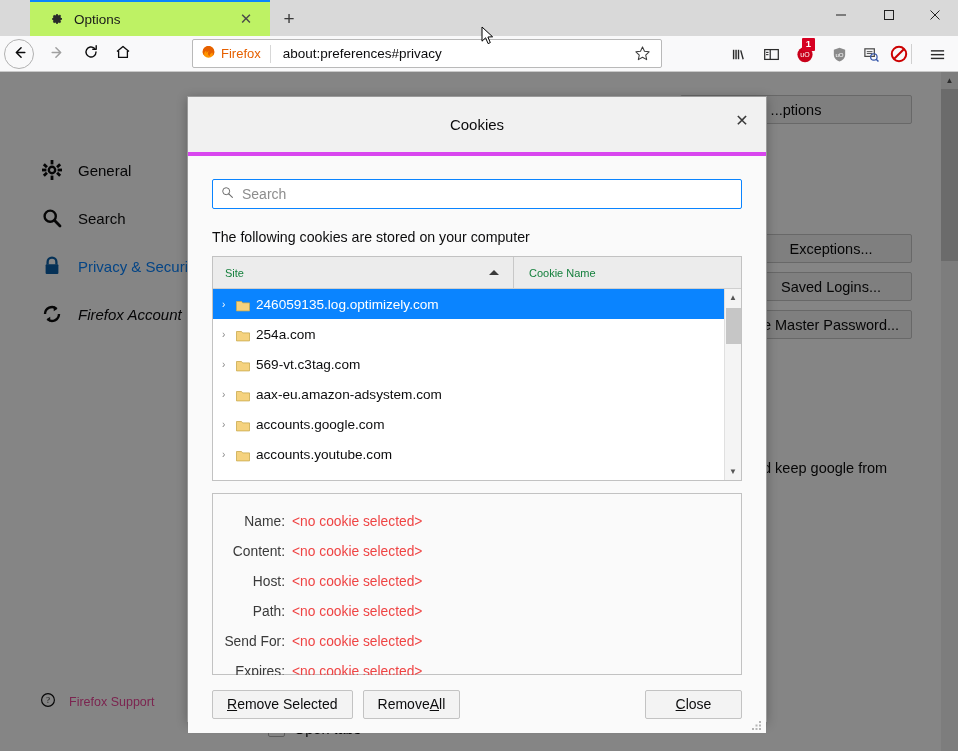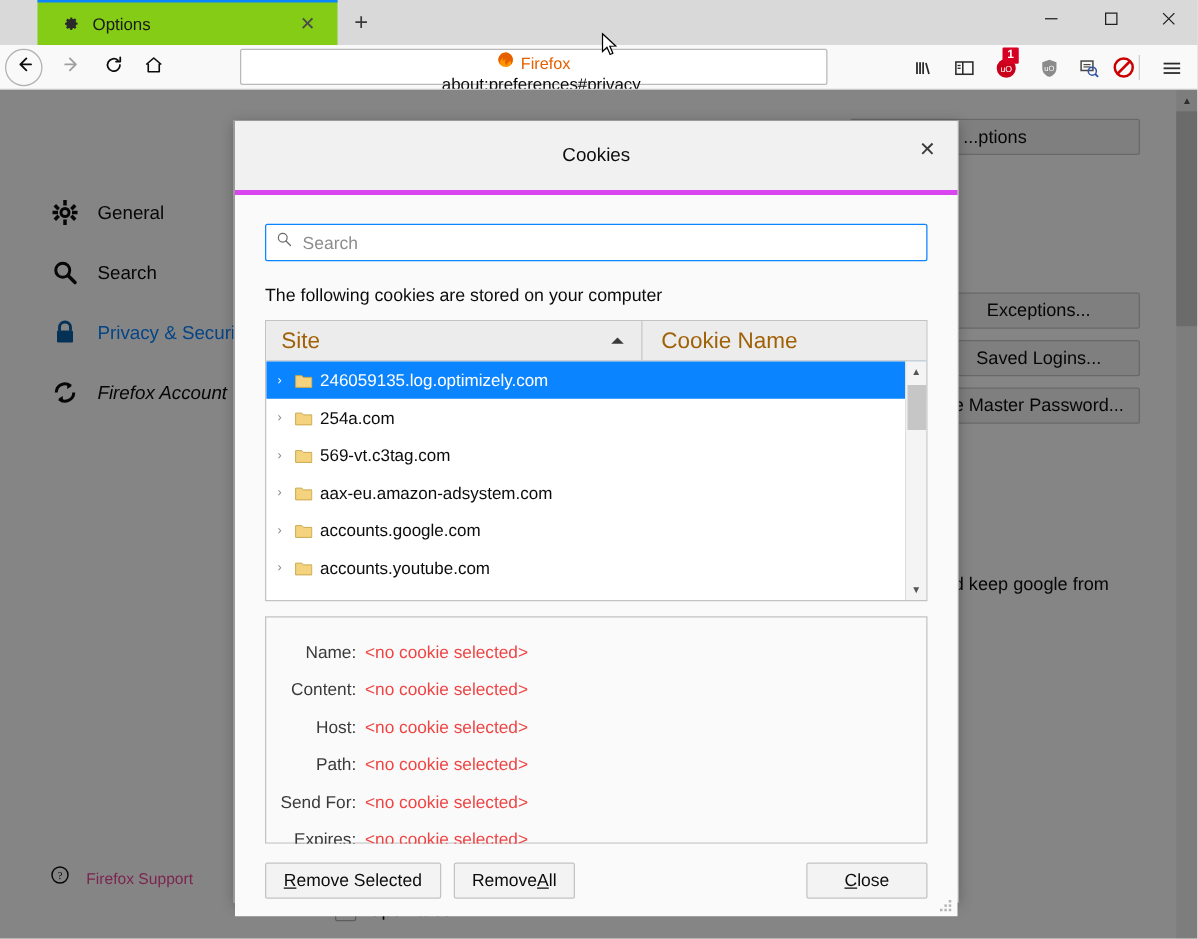--- a/index.html
+++ b/index.html
@@ -12,21 +12,21 @@
   #root { position: relative; width: 958px; height: 751px; }
 
   
   .titlebar {
     position: absolute; left:0; top:0; width:958px; height:36px;
     background:#e0e0e0;
   }
   .tab-strip-bg { position:absolute; left:0; top:0; width:958px; height:36px; background:#d9d9d9; }
   .tab {
     position:absolute; left:30px; top:0; width:240px; height:36px;
-    background:#84cc16; border-top:2px solid #0a84ff;
+    background:#bef264; border-top:2px solid #0a84ff;
     display:flex; align-items:center; padding:0 8px;
   }
   .tab-icon { width:16px; height:16px; margin-left:10px; margin-right:10px; flex:none; }
   .tab-title { font-size:13.5px; color:#1a1a1a; flex:1; white-space:nowrap; }
   .tab-close {
     width:24px; height:24px; display:flex; align-items:center; justify-content:center;
     font-size:15px; color:#4a4a4a; margin-right:4px;
   }
   .newtab {
     position:absolute; left:272px; top:4px; width:34px; height:30px;
@@ -52,21 +52,21 @@
     display:flex; align-items:center; justify-content:center;
   }
   .back-circle {
     position:absolute; left:4px; top:39px; width:30px; height:30px;
     border:1px solid #b1b1b1; border-radius:50%;
     display:flex; align-items:center; justify-content:center; background:#f9f9fa;
   }
   .urlbar {
     position:absolute; left:192px; top:39px; width:470px; height:29px;
     background:#fff; border:1px solid #b9b9b9; border-radius:2px;
-    display:flex; align-items:center;flex-direction:column;
+    display:flex; align-items:center;
   }
   .url-ident { display:flex; align-items:center; padding:0 9px 0 8px; height:100%; }
   .url-ident-label { font-size:13px; color:#e66000; margin-left:5px; }
   .url-sep { width:1px; height:18px; background:#d7d7d7; }
   .url-text { flex:1; font-size:13.5px; color:#0c0c0d; padding-left:12px; white-space:nowrap; }
   .url-star { width:26px; margin-right:6px; display:flex; align-items:center; justify-content:center; }
   .tb-icon {
     position:absolute; top:39px; width:30px; height:30px;
     display:flex; align-items:center; justify-content:center;
   }
@@ -139,21 +139,21 @@
   .search-ph { font-size:14px; color:#8d8d8d; margin-left:8px; position:relative; }
   .desc { margin-top:20px; font-size:14.2px; color:#0c0c0d; flex:none; }
 
   .list-box {
     margin-top:11px; height:225px; border:1px solid #c2c2c2; background:#fff;
     display:flex; flex-direction:column; flex:none; position:relative;
   }
   .list-head { height:32px; background:#ececec; border-bottom:1px solid #cfcfcf; display:flex; flex:none; }
   .col-site { width:300px; display:flex; align-items:center; padding-left:12px; position:relative; }
   .col-name { flex:1; display:flex; align-items:center; padding-left:15px; border-left:1px solid #c8c8c8; }
-  .col-label { font-size:18px; color:#a16207; }
+  .col-label { font-size:11px; color:#15803d; }
   .sort-arrow {
     position:absolute; right:14px; top:13px;
     width:0; height:0; border-left:5px solid transparent; border-right:5px solid transparent;
     border-bottom:5px solid #3a3a3a;
   }
   .rows { flex:1; overflow:hidden; position:relative; }
   .row { height:30px; display:flex; align-items:center; padding-left:9px; }
   .row.sel { background:#0a84ff; }
   .twisty { width:14px; font-size:10px; color:#888; flex:none; }
   .row.sel .twisty { color:#fff; }

